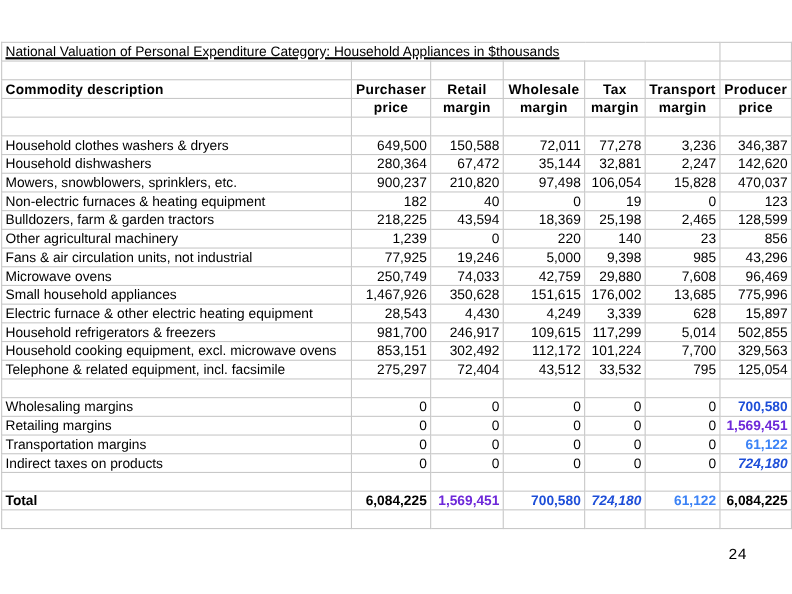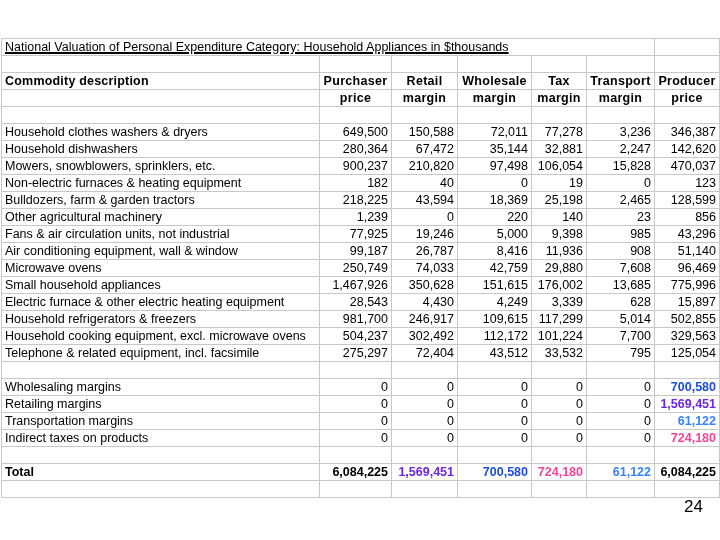--- a/index.html
+++ b/index.html
@@ -41,27 +41,27 @@
       height: 20px;
       line-height: 20px;
       text-decoration: underline;
       text-decoration-thickness: 2px;
       border-right: 1px solid #c8c8c8;
     }
     td.desc-hdr { font-weight: bold; letter-spacing: 0.2px; }
     .c-blue { color: #1d4ed8; font-weight: bold; }
     .c-red { color: #6d28d9; font-weight: bold; }
     .c-magenta { color: #3b82f6; font-weight: bold; }
-    .c-green { color: #ec4899; font-weight: bold; }
+    .c-green { color: #1d4ed8; font-weight: bold; font-style: italic; }
     .page-num {
       position: absolute;
-      left: 684px;
+      left: 662px;
       top: 497px;
-      font-family: Liberation Sans, sans-serif;
-      font-size: 17px;
+      font-family: Liberation Mono, monospace;
+      font-size: 14px;
       color: #000;
     }
   </style>
 </head>
 <body>
 
 <table class="sheet">
   <colgroup>
     <col style="width:318px">
     <col style="width:72px">
@@ -169,29 +169,20 @@
       <tr>
         <td>Fans &amp; air circulation units, not industrial</td>
         <td class="num">77,925</td>
         <td class="num">19,246</td>
         <td class="num">5,000</td>
         <td class="num">9,398</td>
         <td class="num">985</td>
         <td class="num">43,296</td>
       </tr>
       <tr>
-        <td>Air conditioning equipment, wall &amp; window</td>
-        <td class="num">99,187</td>
-        <td class="num">26,787</td>
-        <td class="num">8,416</td>
-        <td class="num">11,936</td>
-        <td class="num">908</td>
-        <td class="num">51,140</td>
-      </tr>
-      <tr>
         <td>Microwave ovens</td>
         <td class="num">250,749</td>
         <td class="num">74,033</td>
         <td class="num">42,759</td>
         <td class="num">29,880</td>
         <td class="num">7,608</td>
         <td class="num">96,469</td>
       </tr>
       <tr>
         <td>Small household appliances</td>
@@ -215,21 +206,21 @@
         <td>Household refrigerators &amp; freezers</td>
         <td class="num">981,700</td>
         <td class="num">246,917</td>
         <td class="num">109,615</td>
         <td class="num">117,299</td>
         <td class="num">5,014</td>
         <td class="num">502,855</td>
       </tr>
       <tr>
         <td>Household cooking equipment, excl. microwave ovens</td>
-        <td class="num">504,237</td>
+        <td class="num">853,151</td>
         <td class="num">302,492</td>
         <td class="num">112,172</td>
         <td class="num">101,224</td>
         <td class="num">7,700</td>
         <td class="num">329,563</td>
       </tr>
       <tr>
         <td>Telephone &amp; related equipment, incl. facsimile</td>
         <td class="num">275,297</td>
         <td class="num">72,404</td>

